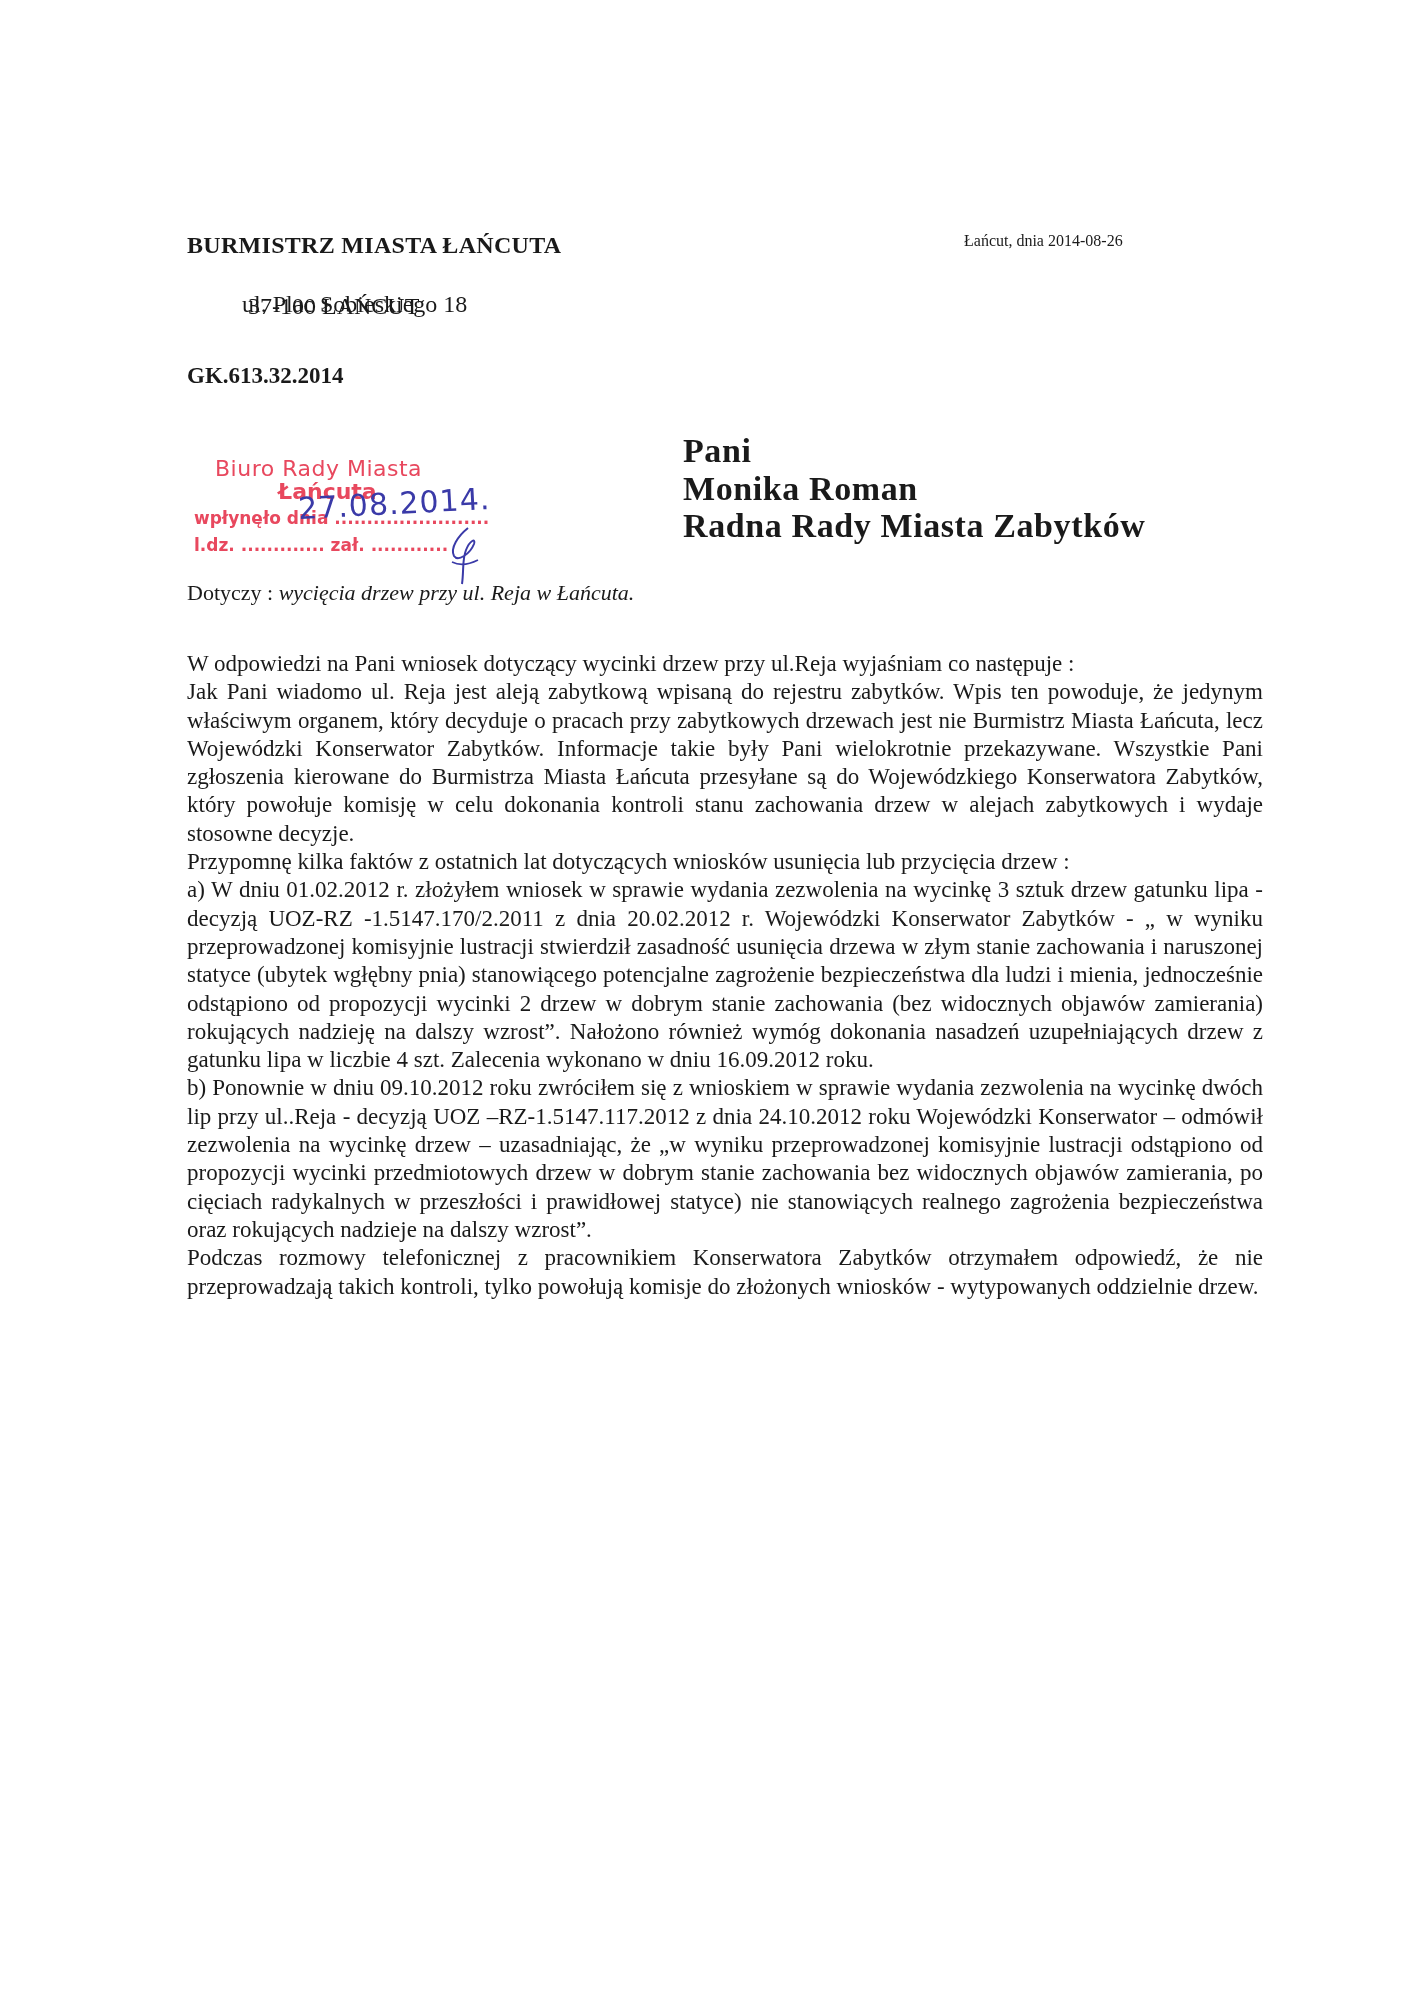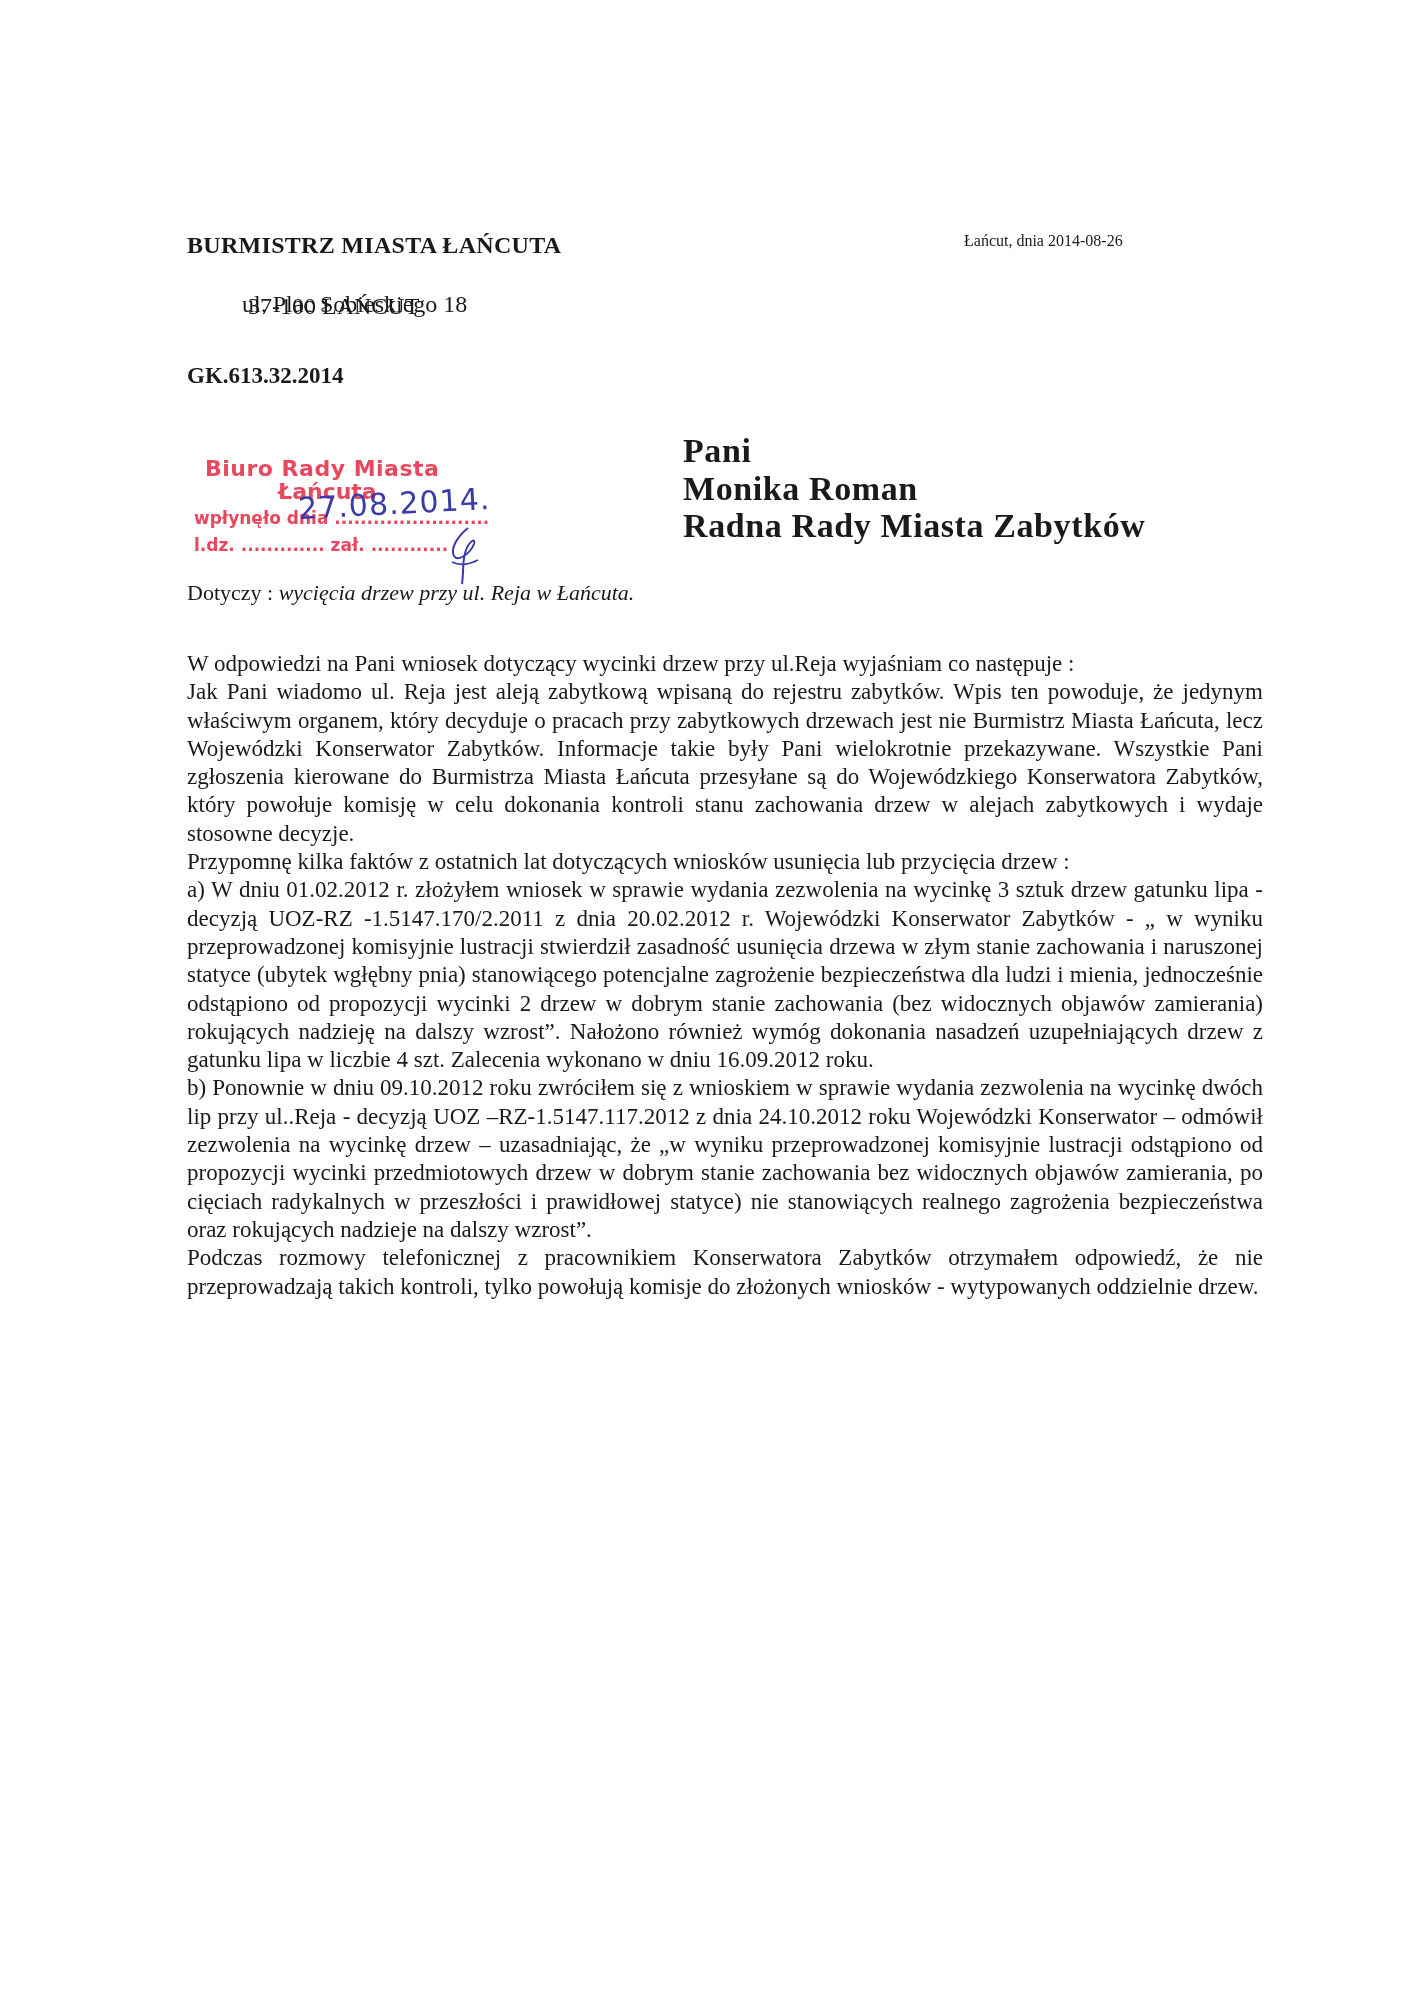--- a/index.html
+++ b/index.html
@@ -8,21 +8,21 @@
   .abs { position: absolute; }
   .sender-title { left: 187px; top: 232px; font-size: 24px; font-weight: bold; letter-spacing: 0.3px; }
   .sender-line { font-size: 24px; }
   .sender-street { left: 242px; top: 275px; margin-top: 16px; }
   .sender-city { left: 248px; top: 293px; }
   .place-date { left: 964px; top: 232px; font-size: 16px; }
   .ref-number { left: 187px; top: 363px; font-size: 23px; font-weight: bold; }
 
   .stamp { left: 200px; top: 448px; width: 330px; height: 140px; }
   .stamp .st { position: absolute; color: #e8485e; font-family: "DejaVu Sans", sans-serif; white-space: nowrap; }
-  .stamp .st-title { left: 5px; top: 8px; font-size: 22px; font-weight: bold; letter-spacing: 0.5px; }
+  .stamp .st-title { left: 15px; top: 8px; font-size: 22px; font-weight: normal; letter-spacing: 0.5px; }
   .stamp .st-city { left: 78px; top: 31px; font-size: 22px; font-weight: bold; }
   .stamp .st-received { left: -6px; top: 60px; font-size: 17px; font-weight: bold; }
   .stamp .st-ldz { left: -6px; top: 87px; font-size: 17px; font-weight: bold; }
   .stamp .hand { position: absolute; color: #3a3aa8; font-family: "DejaVu Sans", sans-serif; }
   .stamp .hand-date { left: 98px; top: 38px; font-size: 30px; transform: rotate(-3deg); letter-spacing: 1px; }
   .stamp .hand-sign { left: 240px; top: 78px; width: 42px; height: 60px; }
 
   .recipient { left: 683px; font-size: 34px; font-weight: bold; letter-spacing: 0.6px; }
   .recip-1 { top: 432px; }
   .recip-2 { top: 470px; }

